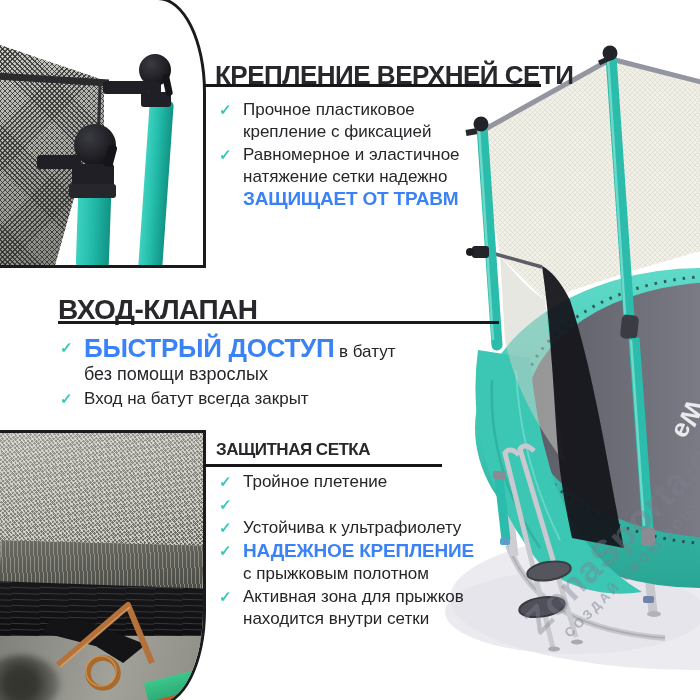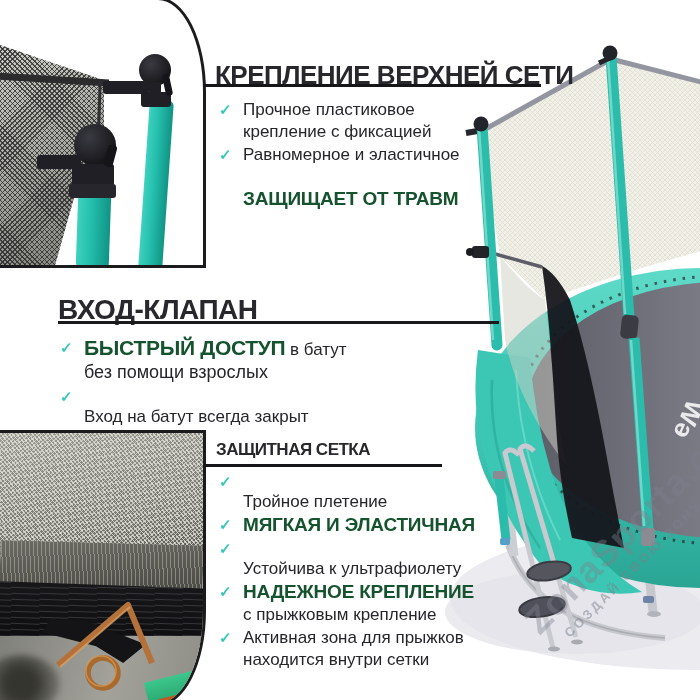--- a/index.html
+++ b/index.html
@@ -7,24 +7,24 @@
   .stage{position:relative;width:700px;height:700px;overflow:hidden;background:#fff;}
   .abs{position:absolute;}
 
   
   .sec-title{font-weight:800;color:#27272c;letter-spacing:-0.5px;white-space:nowrap;margin-top:8px;}
   .rule{background:#161618;}
   .bullets{display:flex;flex-direction:column;}
   .bullet{display:flex;gap:10px;}
   .chk{color:#35c7b9;font-weight:700;font-size:15px;line-height:22px;width:14px;flex:none;}
   .blines{font-size:17px;line-height:22px;color:#26262a;}
-  .accent{color:#14532d;font-weight:800;}
+  .accent{color:#3b82f6;font-weight:800;}
   .acc-caps{font-size:19px;line-height:22px;letter-spacing:-0.2px;}
   .bold{font-weight:400;}
-  .nowrap{white-space:nowrap;margin-top:20px;}
+  .nowrap{white-space:nowrap;}
 
   
   .photo{box-sizing:border-box;border:3px solid #1b1b1d;overflow:hidden;background:#fff;}
   #photo-top{left:-3px;top:-3px;width:209px;height:271px;border-top-right-radius:48px 95px;}
   #photo-bottom{left:-3px;top:430px;width:209px;height:276px;border-bottom-right-radius:48px 95px;}
 
   .p1-net{left:0;top:45px;width:104px;height:220px;
     clip-path:polygon(0 0,100% 16%,100% 48%,72% 68%,53% 100%,0 100%);
     background:
       repeating-linear-gradient(45deg, rgba(42,42,42,.8) 0 1px, transparent 1px 3.5px),
@@ -207,65 +207,65 @@
       <span class="chk">✓</span>
       <span class="blines">
         <span class="nowrap">Прочное пластиковое</span><br>
         <span class="nowrap">крепление с фиксацией</span>
       </span>
     </div>
     <div class="bullet">
       <span class="chk">✓</span>
       <span class="blines">
         <span class="nowrap">Равномерное и эластичное</span><br>
-        <br>
+        <span class="nowrap">натяжение сетки надежно</span><br>
         <span class="accent acc-caps nowrap">ЗАЩИЩАЕТ ОТ ТРАВМ</span><br>
       </span>
     </div>
   </div>
 
   <div class="abs sec-title" style="left:58px;top:286px;font-size:28px;">ВХОД-КЛАПАН</div>
   <div class="abs" id="valve-line"></div>
   <div class="abs bullets" style="left:60px;top:337px;gap:2px;">
     <div class="bullet">
       <span class="chk">✓</span>
       <span class="blines">
-        <span class="nowrap"><span class="accent" style="font-size:21px;letter-spacing:-0.3px;">БЫСТРЫЙ ДОСТУП</span>
+        <span class="nowrap"><span class="accent" style="font-size:26px;letter-spacing:-0.3px;">БЫСТРЫЙ ДОСТУП</span>
         <span>в батут</span></span><br>
         <span class="bold nowrap" style="font-size:18px;">без помощи взрослых</span>
       </span>
     </div>
     <div class="bullet">
       <span class="chk">✓</span>
       <span class="blines nowrap">Вход на батут всегда закрыт</span>
     </div>
   </div>
 
   <div class="abs sec-title" style="left:216px;top:432px;font-size:17px;">ЗАЩИТНАЯ СЕТКА</div>
   <div class="abs rule" id="rule3"></div>
   <div class="abs bullets" style="left:219px;top:471px;gap:1px;">
     <div class="bullet">
       <span class="chk">✓</span>
       <span class="blines nowrap">Тройное плетение</span>
     </div>
     <div class="bullet">
       <span class="chk">✓</span>
       <span class="blines">
-        <span class="accent acc-caps nowrap">МЯГКАЯ И ЭЛАСТИЧНАЯ</span><br>
+        <br>
       </span>
     </div>
     <div class="bullet">
       <span class="chk">✓</span>
       <span class="blines nowrap">Устойчива к ультрафиолету</span>
     </div>
     <div class="bullet">
       <span class="chk">✓</span>
       <span class="blines">
         <span class="accent acc-caps nowrap">НАДЕЖНОЕ КРЕПЛЕНИЕ</span><br>
-        <span class="nowrap">с прыжковым крепление</span>
+        <span class="nowrap">с прыжковым полотном</span>
       </span>
     </div>
     <div class="bullet">
       <span class="chk">✓</span>
       <span class="blines">
         <span class="nowrap">Активная зона для прыжков</span><br>
         <span class="nowrap">находится внутри сетки</span>
       </span>
     </div>
   </div>

